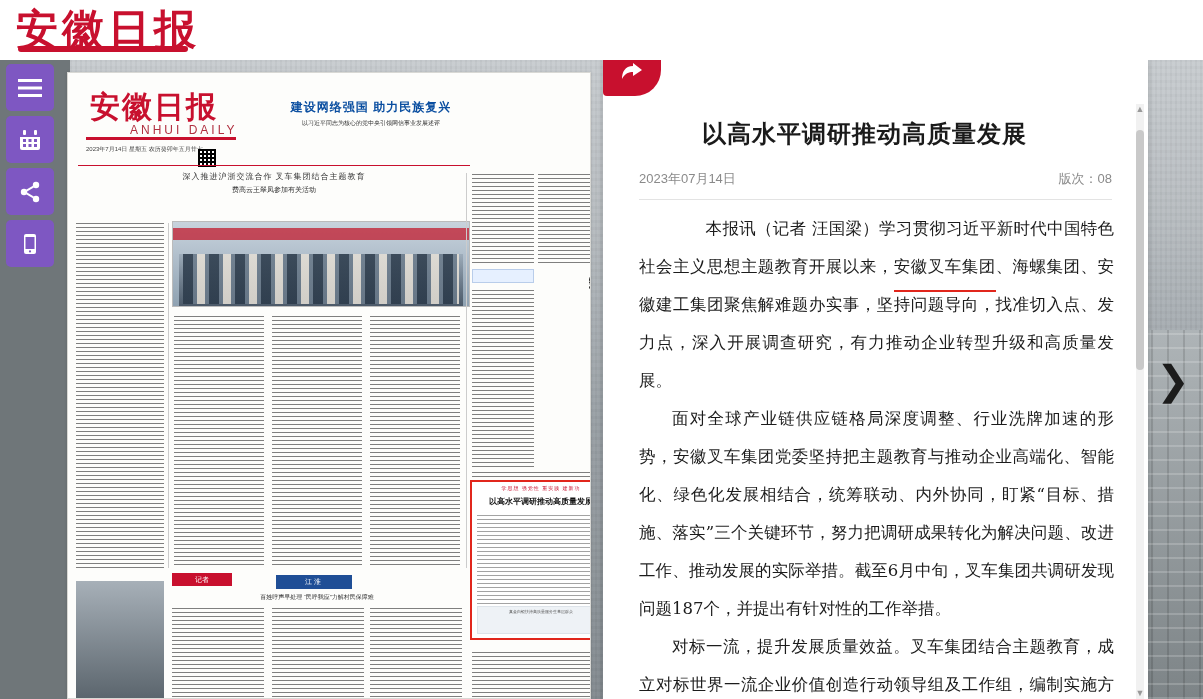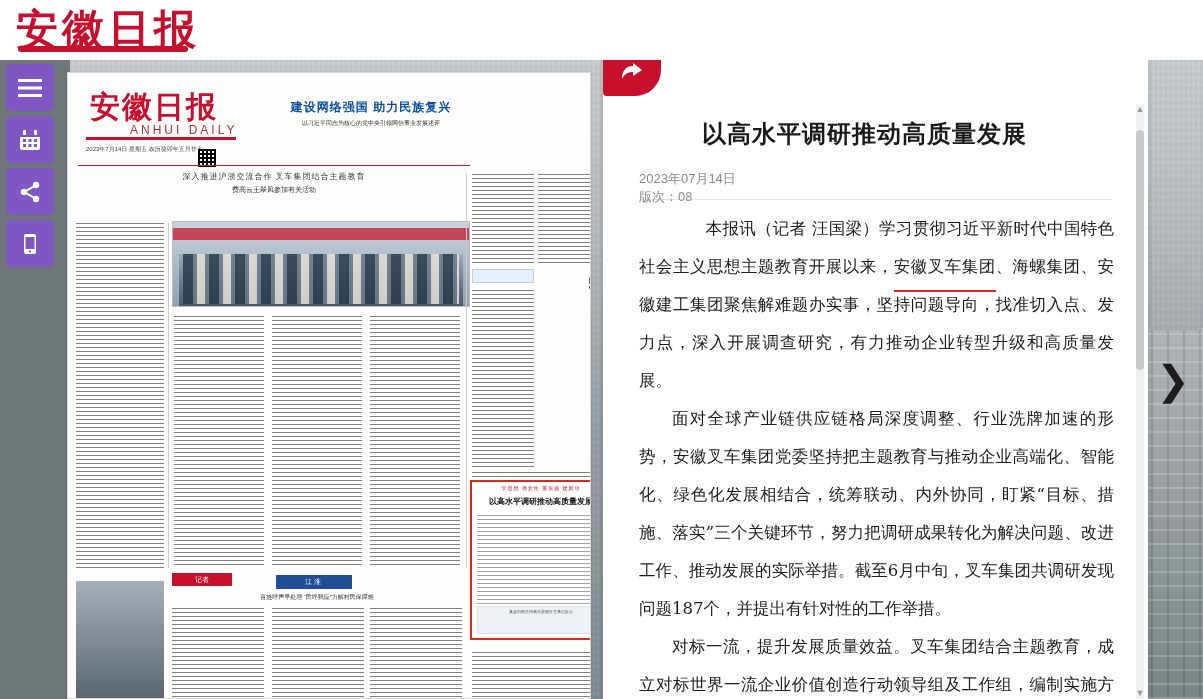--- a/index.html
+++ b/index.html
@@ -270,21 +270,21 @@
     text-align: center;
     font-size: 24px; font-weight: 700; color: #1a1a1a;
     font-family: "DejaVu Serif", serif;
     letter-spacing: 1px;
   }
   .article-meta {
     position: absolute; left: 36px; right: 36px; top: 110px;
     height: 30px;
     border-bottom: 1px solid #e3e3e3;
     display: flex; align-items: flex-start; justify-content: space-between;
-    font-size: 13px; color: #8a8a8a; flex-direction: column;
+    font-size: 13px; color: #8a8a8a;
   }
   .article-body {
     position: absolute; left: 36px; right: 34px; top: 150px; bottom: 0;
     overflow: hidden;
     font-size: 16.5px;
     line-height: 38px;
     color: #1c1c1c;
     font-family: "DejaVu Serif", serif;
     text-align: justify;
   }

